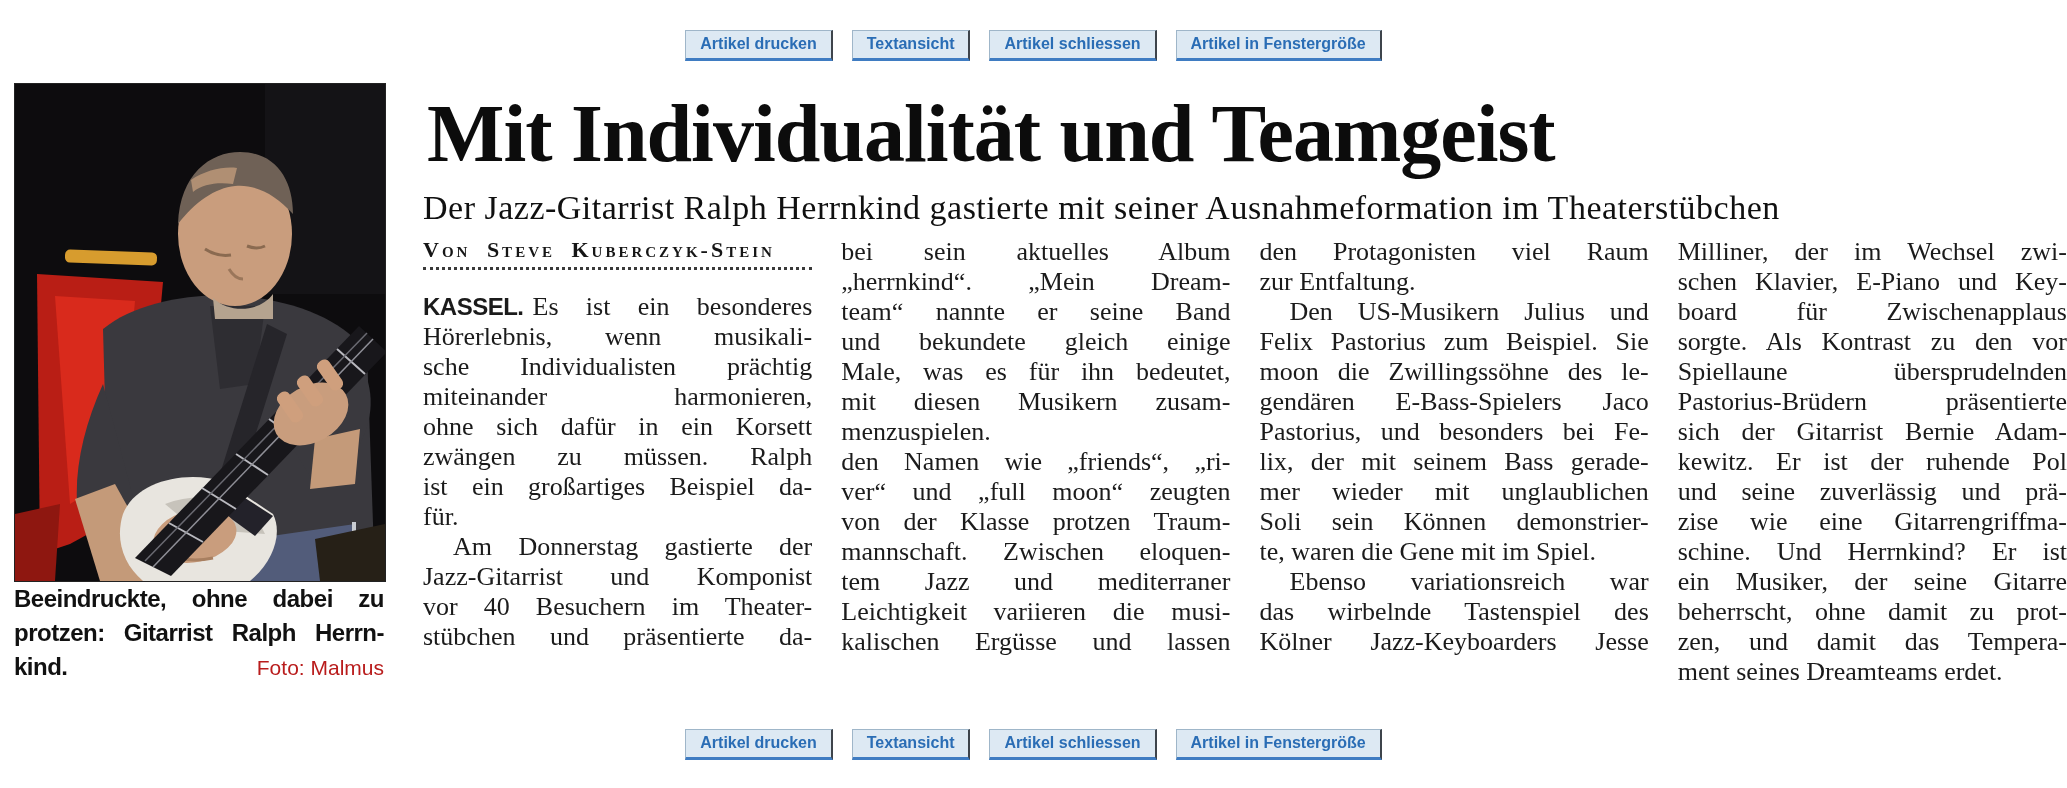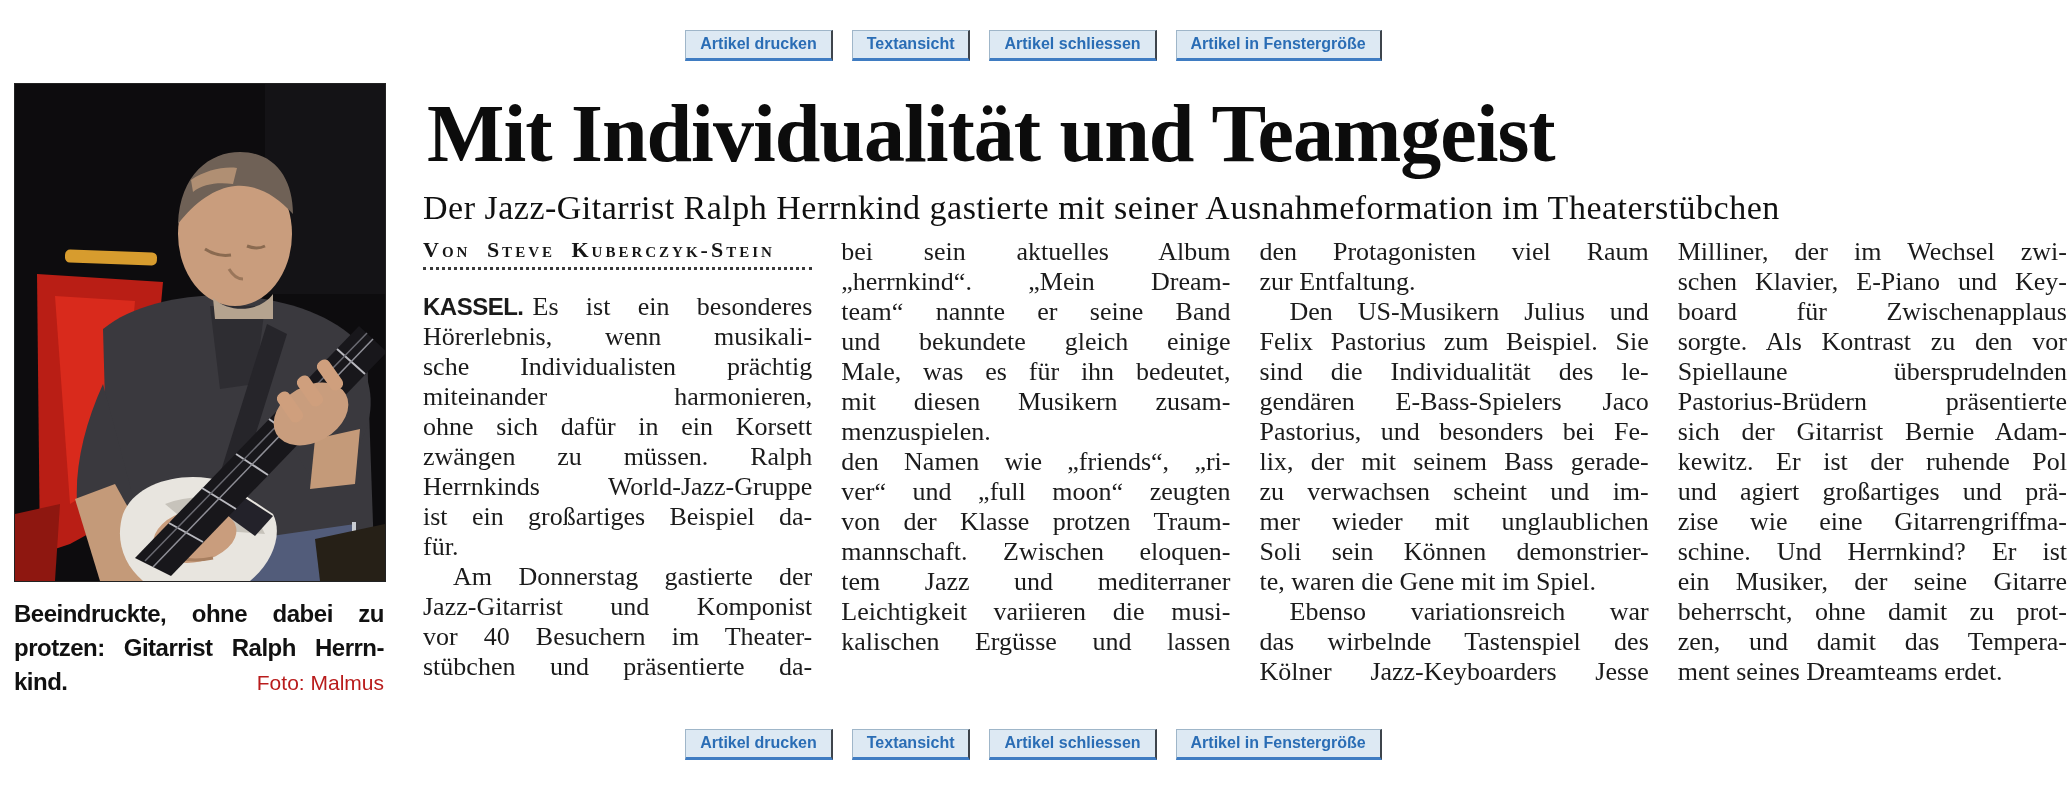--- a/index.html
+++ b/index.html
@@ -11,21 +11,21 @@
   .toolbar.top{top:30px;}
   .toolbar.bottom{top:729px;}
   .tb-btn{font-family:"Liberation Sans",sans-serif;font-weight:bold;font-size:16px;
           color:#2a6db5;background:#dde9f3;
           border:1px solid #9fb6c9;border-right:2px solid #3e444b;border-bottom:3px solid #3f7cc2;
           padding:3px 14px 4px;cursor:pointer;line-height:20px;}
 
   
   .figure{position:absolute;left:14px;top:83px;width:370px;}
   .figure svg{display:block;border:1px solid #222;}
-  .caption{margin-top:15px;font-family:"Liberation Sans",sans-serif;font-weight:bold;
+  .caption{font-family:"Liberation Sans",sans-serif;font-weight:bold;
            font-size:24px;letter-spacing:-0.5px;color:#111;}
   .cap-line{height:34px;line-height:34px;text-align:justify;text-align-last:justify;overflow:hidden;}
   .cap-line.last{display:flex;justify-content:space-between;align-items:baseline;text-align-last:left;}
   .credit{font-weight:normal;font-size:21px;color:#b91c1c;letter-spacing:0;}
 
   
   .article{position:absolute;left:423px;top:88px;width:1644px;}
   h1.headline{margin:4px;font-size:82px;line-height:84px;font-weight:bold;color:#0c0c0c;
               letter-spacing:-1px;white-space:nowrap;}
   h2.subheadline{margin:14px 0 0;font-size:34px;line-height:35px;font-weight:normal;color:#101010;
@@ -119,21 +119,20 @@
     <h2 class="subheadline">Der Jazz-Gitarrist Ralph Herrnkind gastierte mit seiner Ausnahmeformation im Theaterstübchen</h2>
     <div class="cols">
         <div class="col">
           <div class="byline">Von Steve Kuberczyk-Stein</div>
           <div class="ln"><b class="lead">KASSEL.</b><span>Es ist ein besonderes</span></div>
           <div class="ln">Hörerlebnis, wenn musikali-</div>
           <div class="ln">sche Individualisten prächtig</div>
           <div class="ln">miteinander harmonieren,</div>
           <div class="ln">ohne sich dafür in ein Korsett</div>
           <div class="ln">zwängen zu müssen. Ralph</div>
-          <div class="ln">Herrnkinds World-Jazz-Gruppe</div>
           <div class="ln">ist ein großartiges Beispiel da-</div>
           <div class="ln end">für.</div>
           <div class="ln ind">Am Donnerstag gastierte der</div>
           <div class="ln">Jazz-Gitarrist und Komponist</div>
           <div class="ln">vor 40 Besuchern im Theater-</div>
           <div class="ln">stübchen und präsentierte da-</div>
         </div>
         <div class="col">
           <div class="ln">bei sein aktuelles Album</div>
           <div class="ln">„herrnkind“. „Mein Dream-</div>
@@ -148,42 +147,41 @@
           <div class="ln">mannschaft. Zwischen eloquen-</div>
           <div class="ln">tem Jazz und mediterraner</div>
           <div class="ln">Leichtigkeit variieren die musi-</div>
           <div class="ln">kalischen Ergüsse und lassen</div>
         </div>
         <div class="col">
           <div class="ln">den Protagonisten viel Raum</div>
           <div class="ln end">zur Entfaltung.</div>
           <div class="ln ind">Den US-Musikern Julius und</div>
           <div class="ln">Felix Pastorius zum Beispiel. Sie</div>
-          <div class="ln">sind die Individualität des le-</div>
+          <div class="ln">moon die Zwillingssöhne des le-</div>
           <div class="ln">gendären E-Bass-Spielers Jaco</div>
           <div class="ln">Pastorius, und besonders bei Fe-</div>
           <div class="ln">lix, der mit seinem Bass gerade-</div>
-          <div class="ln">zu verwachsen scheint und im-</div>
           <div class="ln">mer wieder mit unglaublichen</div>
           <div class="ln">Soli sein Können demonstrier-</div>
           <div class="ln end">te, waren die Gene mit im Spiel.</div>
           <div class="ln ind">Ebenso variationsreich war</div>
           <div class="ln">das wirbelnde Tastenspiel des</div>
           <div class="ln">Kölner Jazz-Keyboarders Jesse</div>
         </div>
         <div class="col">
           <div class="ln">Milliner, der im Wechsel zwi-</div>
           <div class="ln">schen Klavier, E-Piano und Key-</div>
           <div class="ln">board für Zwischenapplaus</div>
           <div class="ln">sorgte. Als Kontrast zu den vor</div>
           <div class="ln">Spiellaune übersprudelnden</div>
           <div class="ln">Pastorius-Brüdern präsentierte</div>
           <div class="ln">sich der Gitarrist Bernie Adam-</div>
           <div class="ln">kewitz. Er ist der ruhende Pol</div>
-          <div class="ln">und agiert großartiges und prä-</div>
+          <div class="ln">und seine zuverlässig und prä-</div>
           <div class="ln">zise wie eine Gitarrengriffma-</div>
           <div class="ln">schine. Und Herrnkind? Er ist</div>
           <div class="ln">ein Musiker, der seine Gitarre</div>
           <div class="ln">beherrscht, ohne damit zu prot-</div>
           <div class="ln">zen, und damit das Tempera-</div>
           <div class="ln end">ment seines Dreamteams erdet.</div>
         </div>
       </div>
   </div>
 

